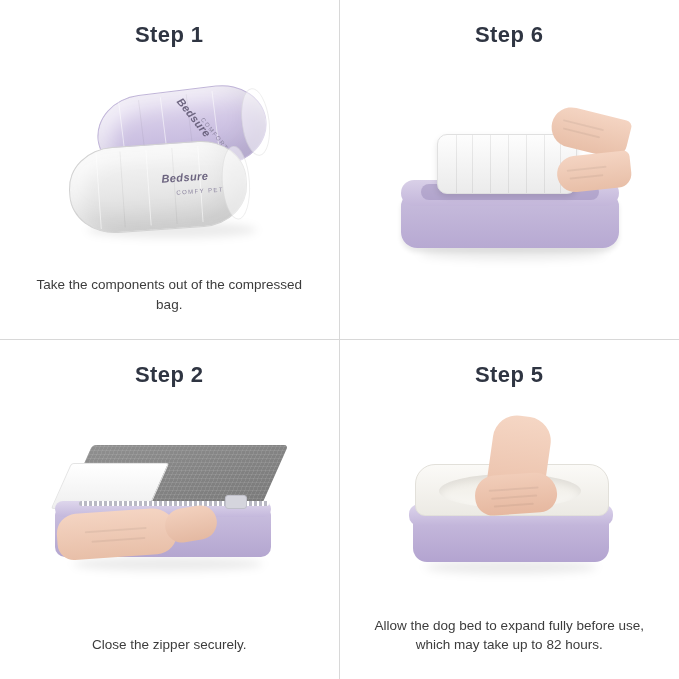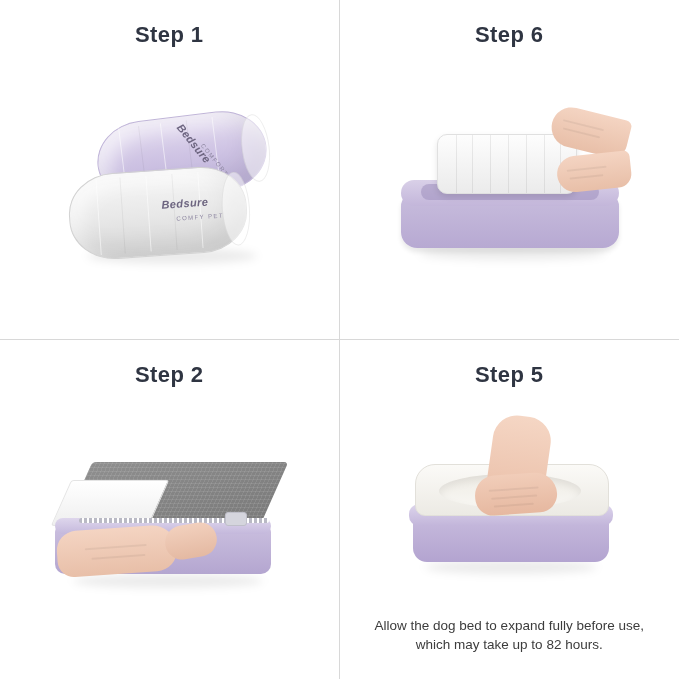--- a/index.html
+++ b/index.html
@@ -360,20 +360,21 @@
             <div class="crinkle dark" style="left:52px;"></div>
             <div class="crinkle" style="left:78px;"></div>
             <div class="crinkle dark" style="left:104px;"></div>
             <div class="crinkle" style="left:130px;"></div>
             <div class="roll-cap"></div>
             <div class="roll-label" style="left:92px; top:28px;">Bedsure</div>
             <div class="roll-sub" style="left:106px; top:46px;">COMFY PET</div>
           </div>
         </div>
       </div>
+      <div class="caption">Take the components out of the compressed bag.</div>
     </div>
 
     <div class="cell border-bottom">
       <div class="step-title">Step 6</div>
       <div class="art">
         <div class="scene">
           <div class="shadow-soft" style="left:40px; top:148px; width:186px; height:14px;"></div>
           <div class="bed-base"></div>
           <div class="bed-lip"></div>
           <div class="bed-opening"></div>
@@ -411,20 +412,21 @@
           <div class="cover-edge"></div>
           <div class="zipper"></div>
           <div class="zipper-pull"></div>
           <div class="hand-l3">
             <div class="finger" style="left:28px; top:18px; width:62px;"></div>
             <div class="finger" style="left:34px; top:28px; width:54px;"></div>
           </div>
           <div class="hand-l3b"></div>
         </div>
       </div>
+      <div class="caption">Close the zipper securely.</div>
     </div>
 
     <div class="cell">
       <div class="step-title">Step 5</div>
       <div class="art">
         <div class="scene">
           <div class="shadow-soft" style="left:46px; top:148px; width:172px; height:14px;"></div>
           <div class="bed4-base"></div>
           <div class="bed4-mid"></div>
           <div class="bed4-top"></div>

